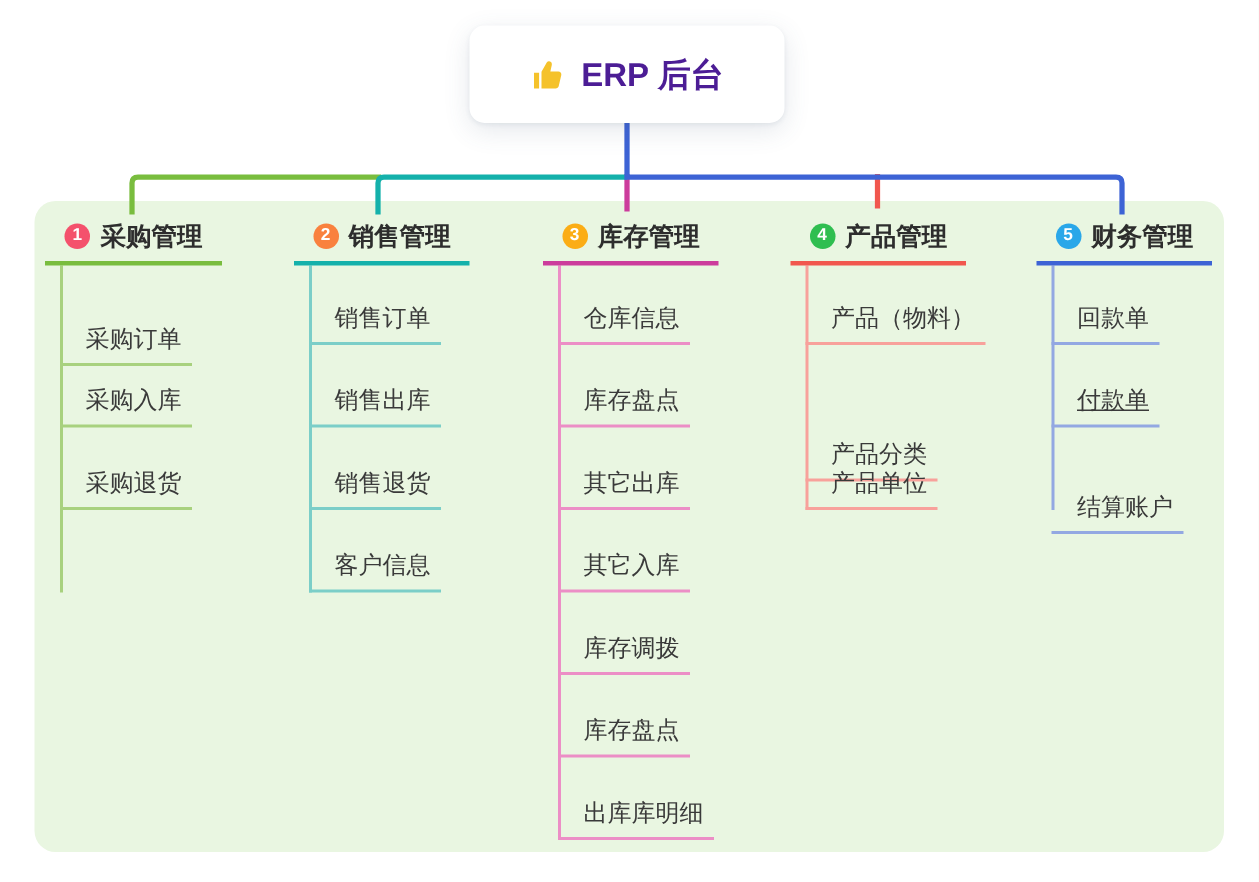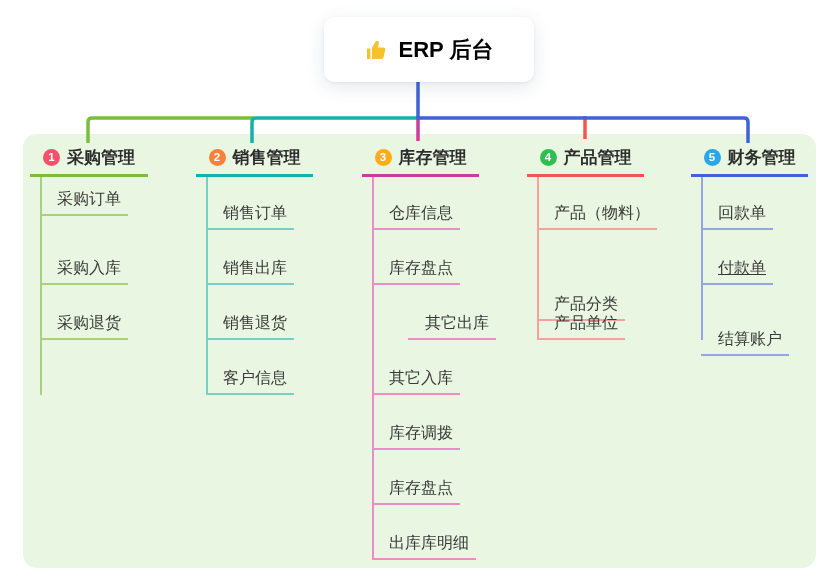--- a/index.html
+++ b/index.html
@@ -4,25 +4,25 @@
 <style>
   html,body{margin:0;padding:0;background:#ffffff;}
   body{font-family:"Liberation Sans","DejaVu Sans",sans-serif;}
   .canvas{position:relative;width:839px;height:588px;background:#ffffff;overflow:hidden;}
 
   .panel{position:absolute;left:23px;top:134px;width:793px;height:434px;
          border-radius:14px;z-index:1;}
 
   .connectors{position:absolute;left:0;top:0;width:839px;height:588px;z-index:2;pointer-events:none;}
 
-  .root-node{position:absolute;left:324px;top:17px;width:210px;height:65px;z-index:3;
+  .root-node{position:absolute;left:313px;top:17px;width:210px;height:65px;z-index:3;
              background:#ffffff;border-radius:10px;
              box-shadow:0 5px 18px rgba(70,90,120,.14),0 1px 3px rgba(70,90,120,.08);
              display:flex;align-items:center;justify-content:center;gap:10px;
-             font-size:22px;font-weight:600;color:#000000;cursor:pointer;}
+             font-size:22px;font-weight:600;color:#4c1d95;cursor:pointer;}
   .root-node .ticon{display:inline-flex;width:24px;height:24px;}
 
   .branch-label{position:absolute;top:145px;height:24px;z-index:3;
                 display:flex;align-items:center;justify-content:center;
                 padding-bottom:5px;border-bottom:3px solid #999;
                 font-size:17px;font-weight:600;color:#2D2D2D;white-space:nowrap;cursor:pointer;}
   .badge{display:inline-block;width:17px;height:17px;margin-right:7px;border-radius:50%;
          color:#ffffff;font-size:11.5px;font-weight:700;line-height:17px;text-align:center;
          flex:0 0 auto;}
 
@@ -54,42 +54,42 @@
       </svg>
     </span>
     <span>ERP 后台</span>
   </div>
 
   <div class="branch-label" style="left: 30px; width: 118px; border-bottom-color: rgb(121, 189, 62);">
     <span class="badge" style="background-color: rgb(244, 81, 108);">1</span>
     <span>采购管理</span>
   </div>
   <div class="spine" style="left: 40px; top: 177px; height: 218px; background-color: rgb(168, 209, 126);"></div>
-  <div class="child" style="left: 40px; top: 188px; border-bottom-color: rgb(168, 209, 126);"><span>采购订单</span></div>
+  <div class="child" style="left: 40px; top: 216px; border-bottom-color: rgb(168, 209, 126);"><span>采购订单</span></div>
   <div class="child" style="left: 40px; top: 257px; border-bottom-color: rgb(168, 209, 126); text-align: right;"><span>采购入库</span></div>
   <div class="child" style="left: 40px; top: 312px; border-bottom-color: rgb(168, 209, 126);"><span>采购退货</span></div>
 
   <div class="branch-label" style="left: 196px; width: 117px; border-bottom-color: rgb(20, 177, 171);">
     <span class="badge" style="background-color: rgb(249, 129, 62);">2</span>
     <span>销售管理</span>
   </div>
   <div class="spine" style="left: 206px; top: 177px; height: 218px; background-color: rgb(123, 206, 200);"></div>
   <div class="child" style="left: 206px; top: 202px; border-bottom-color: rgb(123, 206, 200);"><span>销售订单</span></div>
   <div class="child" style="left: 206px; top: 257px; border-bottom-color: rgb(123, 206, 200);"><span>销售出库</span></div>
   <div class="child" style="left: 206px; top: 312px; border-bottom-color: rgb(123, 206, 200);"><span>销售退货</span></div>
   <div class="child" style="left: 206px; top: 367px; border-bottom-color: rgb(123, 206, 200);"><span>客户信息</span></div>
 
   <div class="branch-label" style="left: 362px; width: 117px; border-bottom-color: rgb(204, 60, 156);">
     <span class="badge" style="background-color: rgb(251, 173, 21);">3</span>
     <span>库存管理</span>
   </div>
   <div class="spine" style="left: 372px; top: 177px; height: 383px; background-color: rgb(236, 142, 198);"></div>
   <div class="child" style="left: 372px; top: 202px; border-bottom-color: rgb(236, 142, 198);"><span>仓库信息</span></div>
   <div class="child" style="left: 372px; top: 257px; border-bottom-color: rgb(236, 142, 198);"><span>库存盘点</span></div>
-  <div class="child" style="left: 372px; top: 312px; border-bottom-color: rgb(236, 142, 198); margin-left: 36px;"><span>其它出库</span></div>
+  <div class="child" style="left: 372px; top: 312px; border-bottom-color: rgb(236, 142, 198);"><span>其它出库</span></div>
   <div class="child" style="left: 372px; top: 367px; border-bottom-color: rgb(236, 142, 198);"><span>其它入库</span></div>
   <div class="child" style="left: 372px; top: 422px; border-bottom-color: rgb(236, 142, 198);"><span>库存调拨</span></div>
   <div class="child" style="left: 372px; top: 477px; border-bottom-color: rgb(236, 142, 198);"><span>库存盘点</span></div>
   <div class="child" style="left: 372px; top: 532px; border-bottom-color: rgb(236, 142, 198);"><span>出库库明细</span></div>
 
   <div class="branch-label" style="left: 527px; width: 117px; border-bottom-color: rgb(241, 87, 78);">
     <span class="badge" style="background-color: rgb(47, 190, 80);">4</span>
     <span>产品管理</span>
   </div>
   <div class="spine" style="left: 537px; top: 177px; height: 163px; background-color: rgb(248, 161, 155);"></div>

